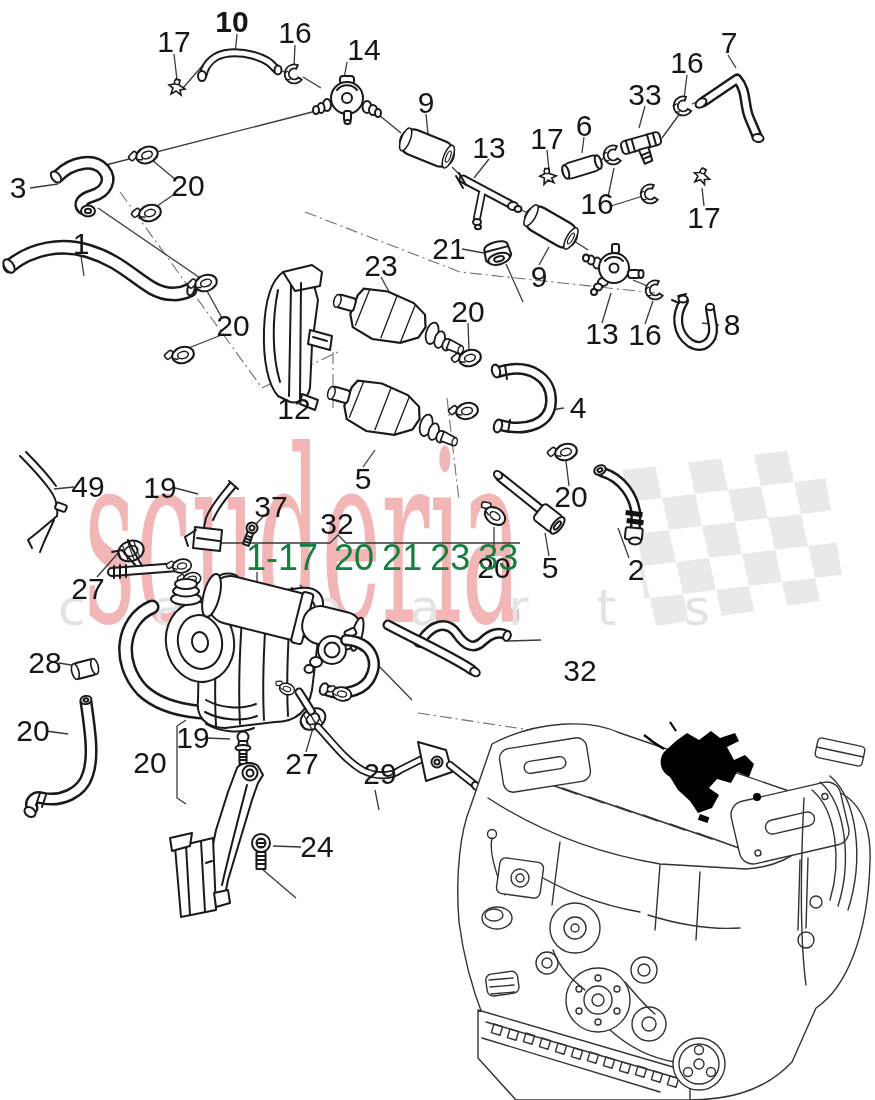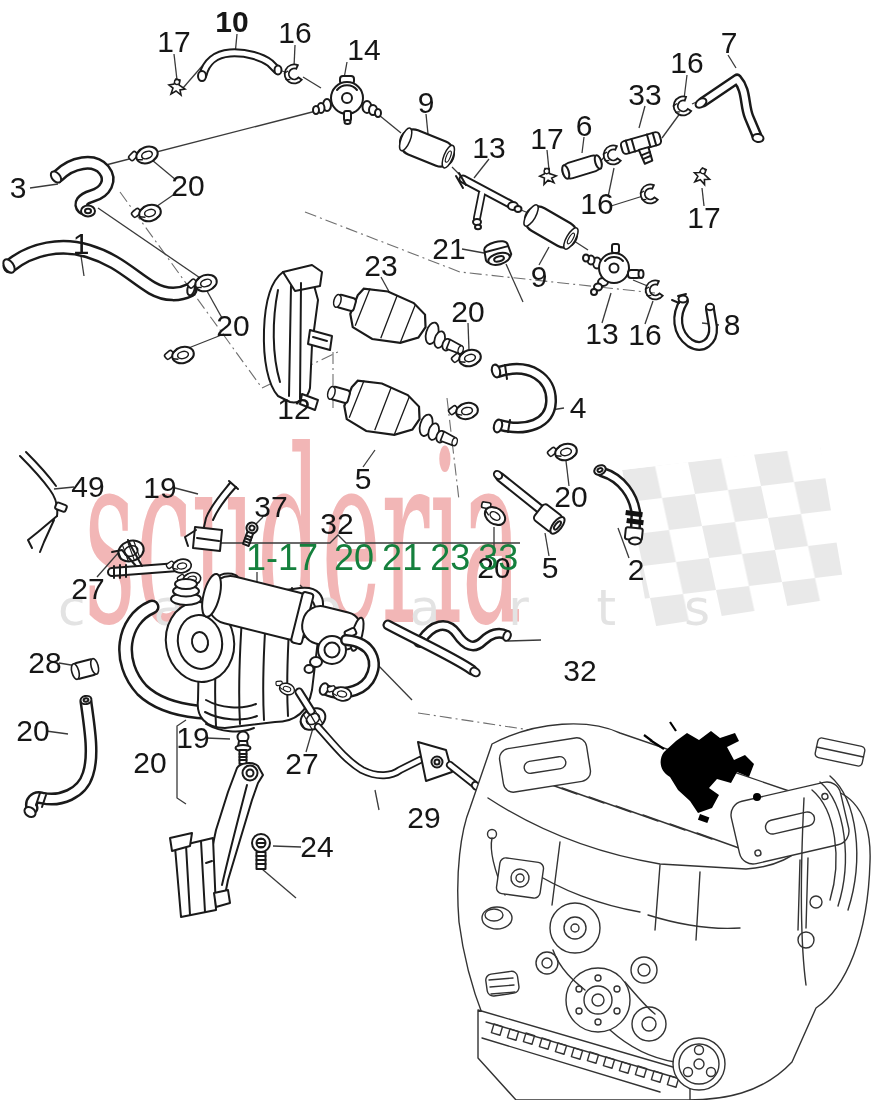--- a/index.html
+++ b/index.html
@@ -624,21 +624,21 @@
       <div class="plabel" style="left: 494px; top: 568px;">20</div>
       <div class="plabel" style="left: 550px; top: 568px;">5</div>
       <div class="plabel" style="left: 636px; top: 570px;">2</div>
       <div class="plabel" style="left: 88px; top: 589px;">27</div>
       <div class="plabel" style="left: 580px; top: 640px; margin-top: 31px;">32</div>
       <div class="plabel" style="left: 45px; top: 663px;">28</div>
       <div class="plabel" style="left: 33px; top: 731px;">20</div>
       <div class="plabel" style="left: 193px; top: 738px;">19</div>
       <div class="plabel" style="left: 150px; top: 763px;">20</div>
       <div class="plabel" style="left: 302px; top: 764px;">27</div>
-      <div class="plabel" style="left: 380px; top: 818px; margin-left: 44px;">29</div>
+      <div class="plabel" style="left: 380px; top: 774px;">29</div>
       <div class="plabel" style="left: 317px; top: 847px;">24</div>
     </div>
 
 <div id="asm-row">
   <span class="tok first">1-17</span>
   <span class="tok">20</span>
   <span class="tok">21</span>
   <span class="tok">23</span>
   <span class="tok">33</span>
 </div>

